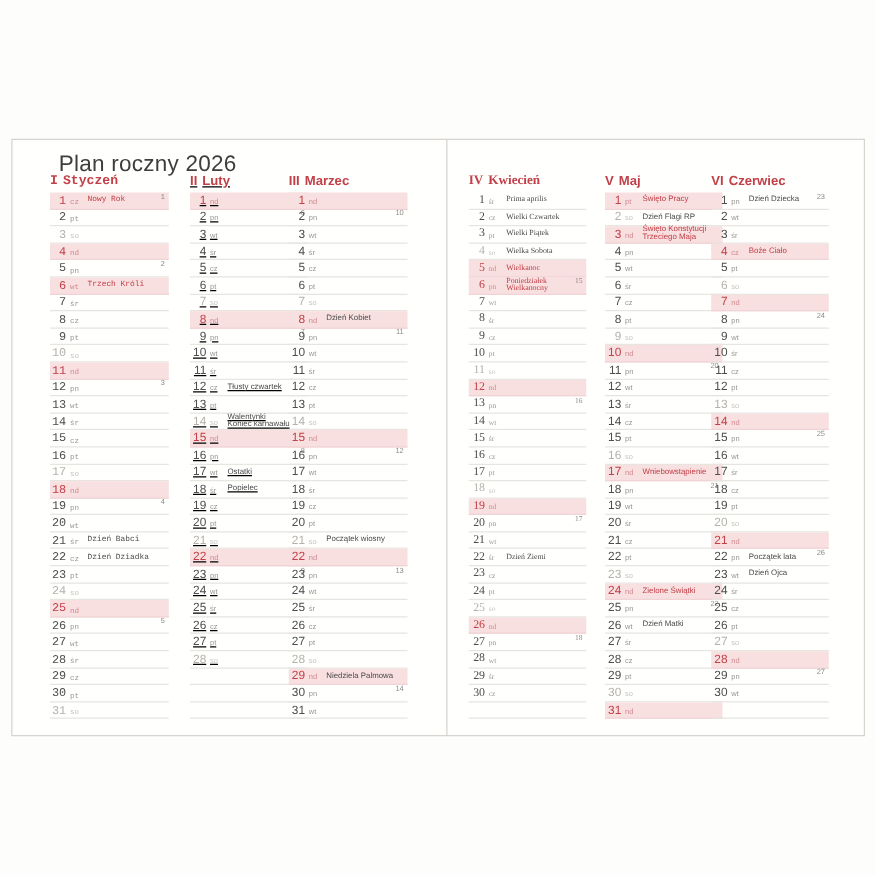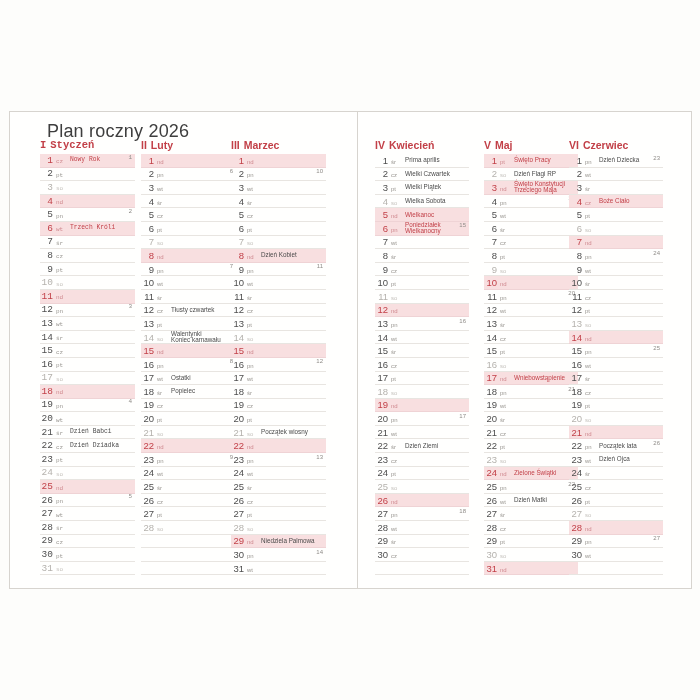--- a/index.html
+++ b/index.html
@@ -195,21 +195,21 @@
             <div class="day-row">
               <span class="num">30</span>
               <span class="wd">pt</span>
             </div>
             <div class="day-row sat">
               <span class="num">31</span>
               <span class="wd">so</span>
             </div>
           </div>
         </div>
-        <div class="month" style="left: 131px; width: 95px;">
+        <div class="month" style="left: 142px; width: 95px; text-decoration: underline;">
           <div class="month-header"><span class="roman">II</span><span class="mname">Luty</span></div>
           <div class="rows">
             <div class="day-row hl">
               <span class="num">1</span>
               <span class="wd">nd</span>
             </div>
             <div class="day-row">
               <span class="num">2</span>
               <span class="wd">pn</span>
               <span class="week">6</span>
@@ -465,21 +465,21 @@
             <div class="day-row">
               <span class="num">31</span>
               <span class="wd">wt</span>
             </div>
           </div>
         </div>
       </div>
   </div>
   <div class="page page-right">
     <div id="right-cols">
-        <div class="month" style="left: 17px; width: 94px;">
+        <div class="month" style="left: 17px; width: 94px; font-family: Liberation Serif, serif;">
           <div class="month-header"><span class="roman">IV</span><span class="mname">Kwiecień</span></div>
           <div class="rows">
             <div class="day-row">
               <span class="num">1</span>
               <span class="wd">śr</span>
               <span class="label">Prima aprilis</span>
             </div>
             <div class="day-row">
               <span class="num">2</span>
               <span class="wd">cz</span>

